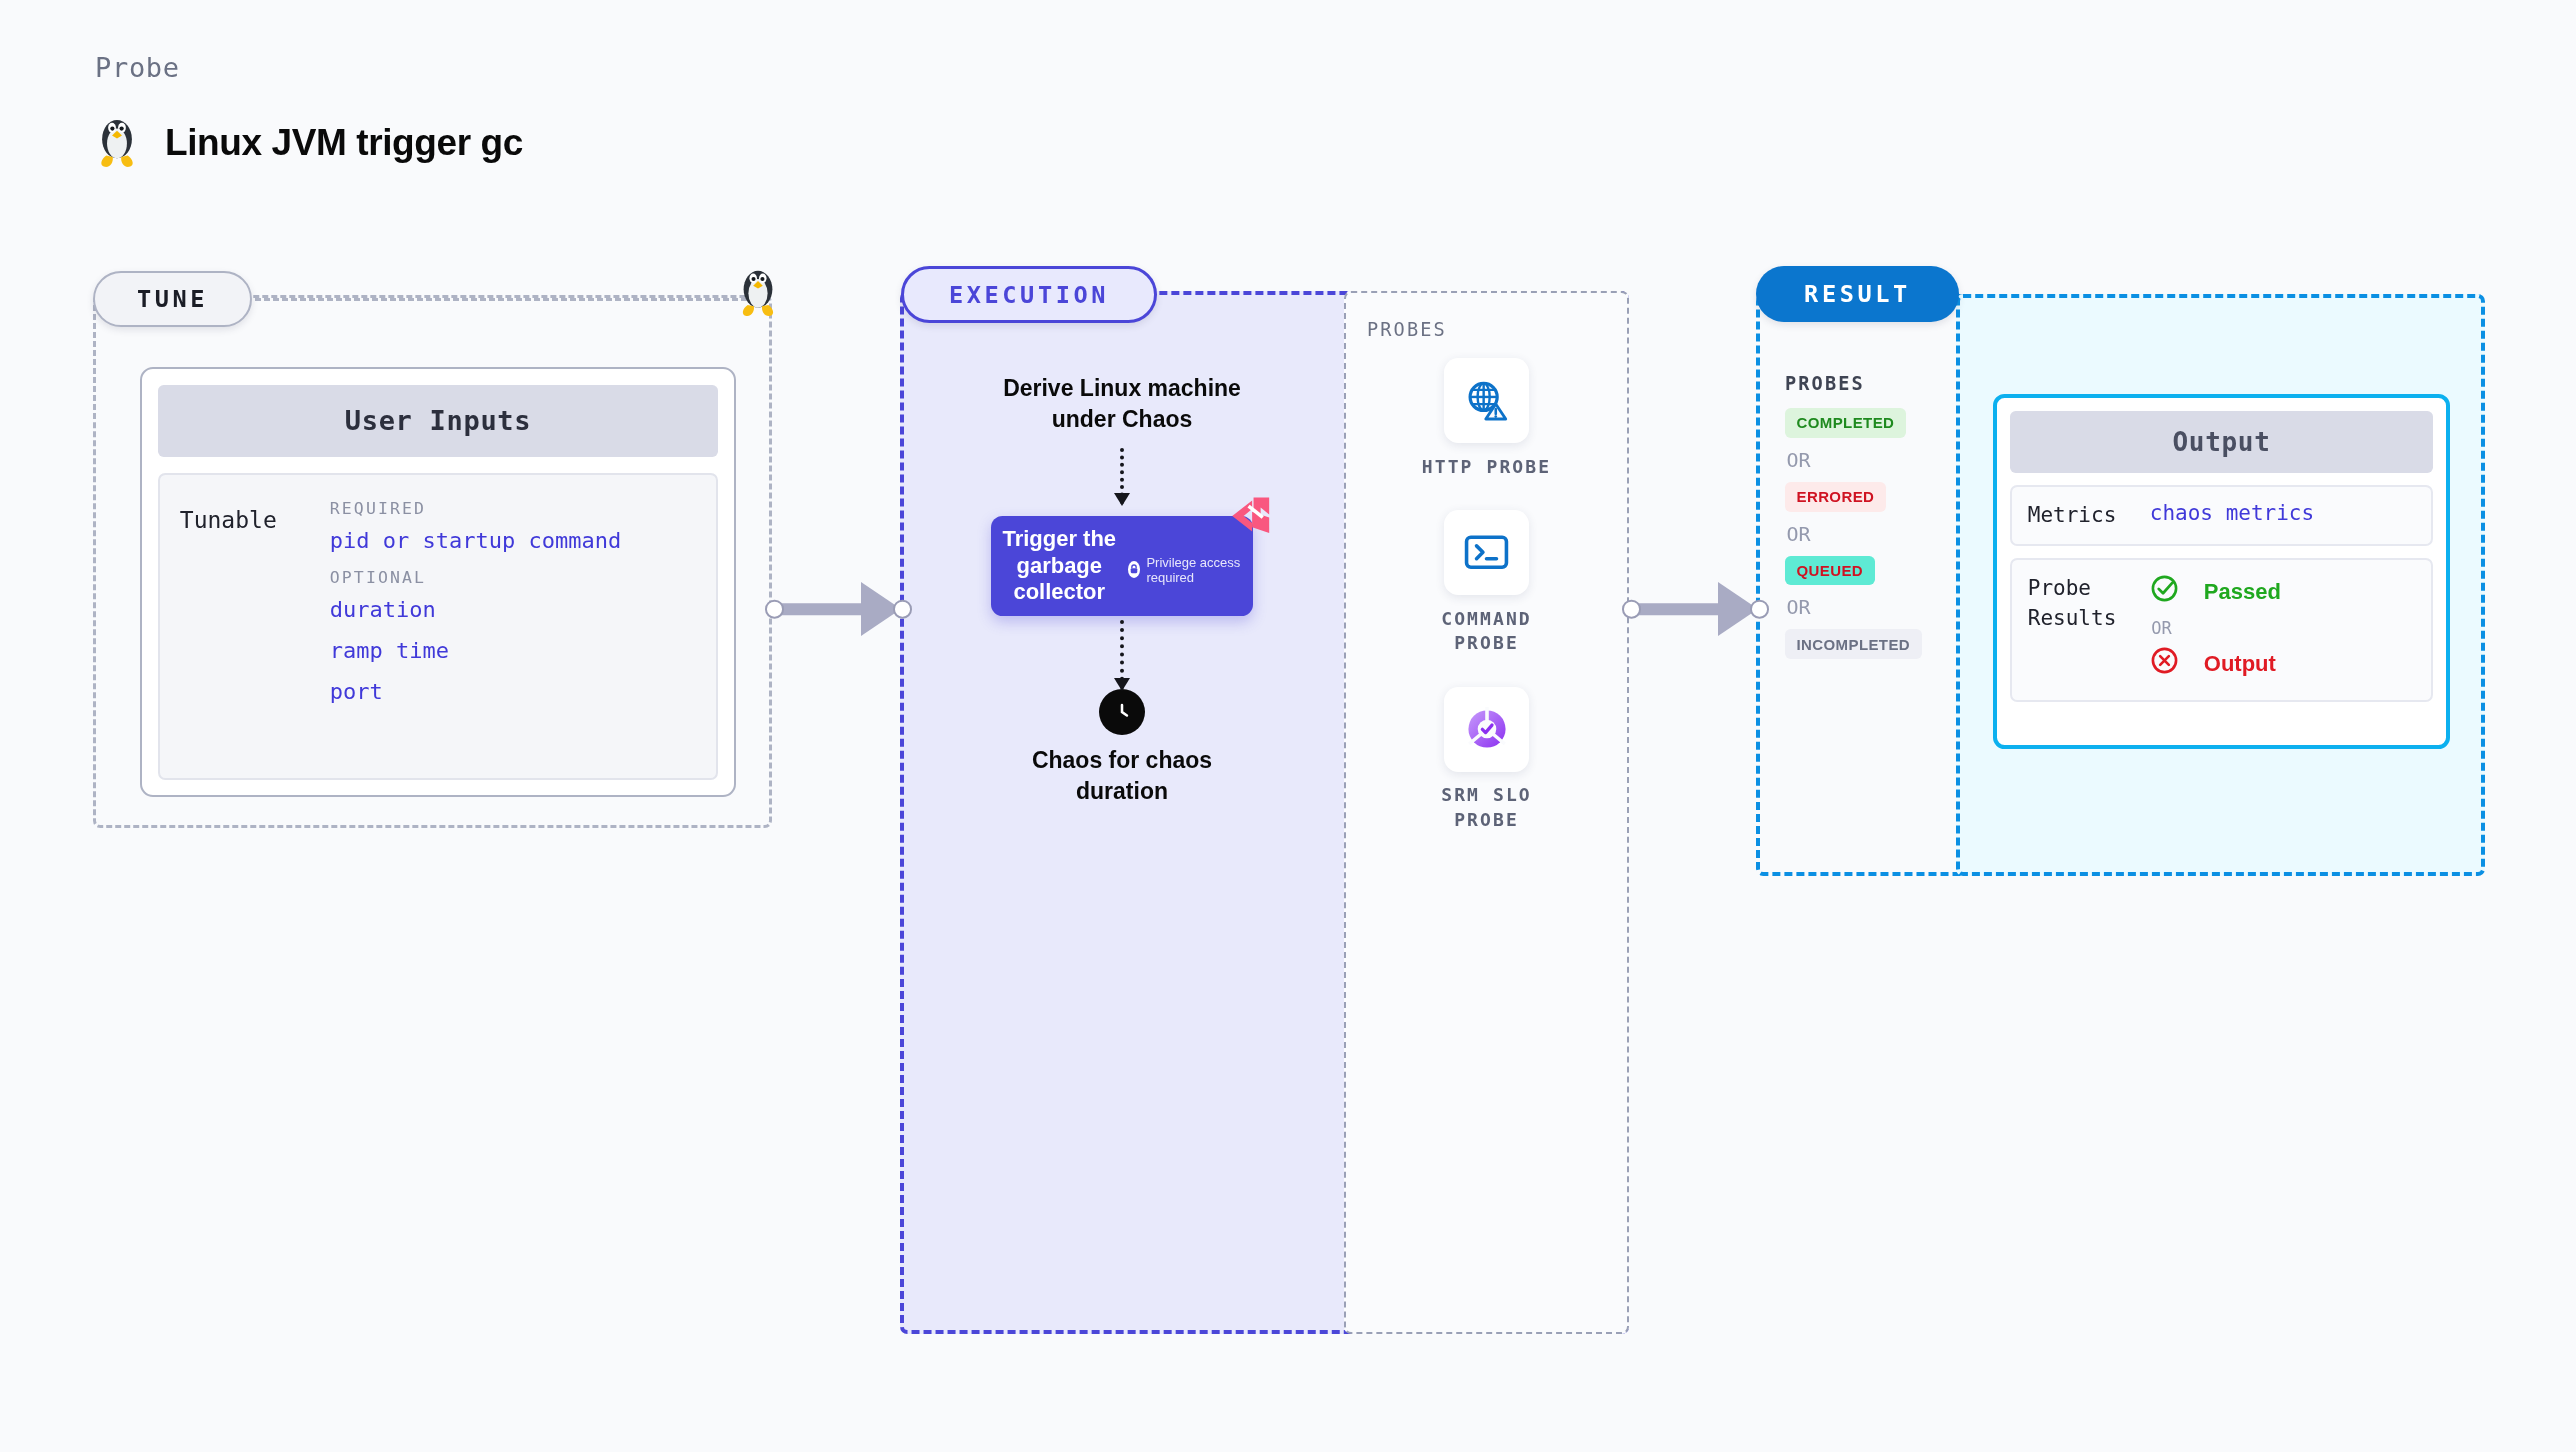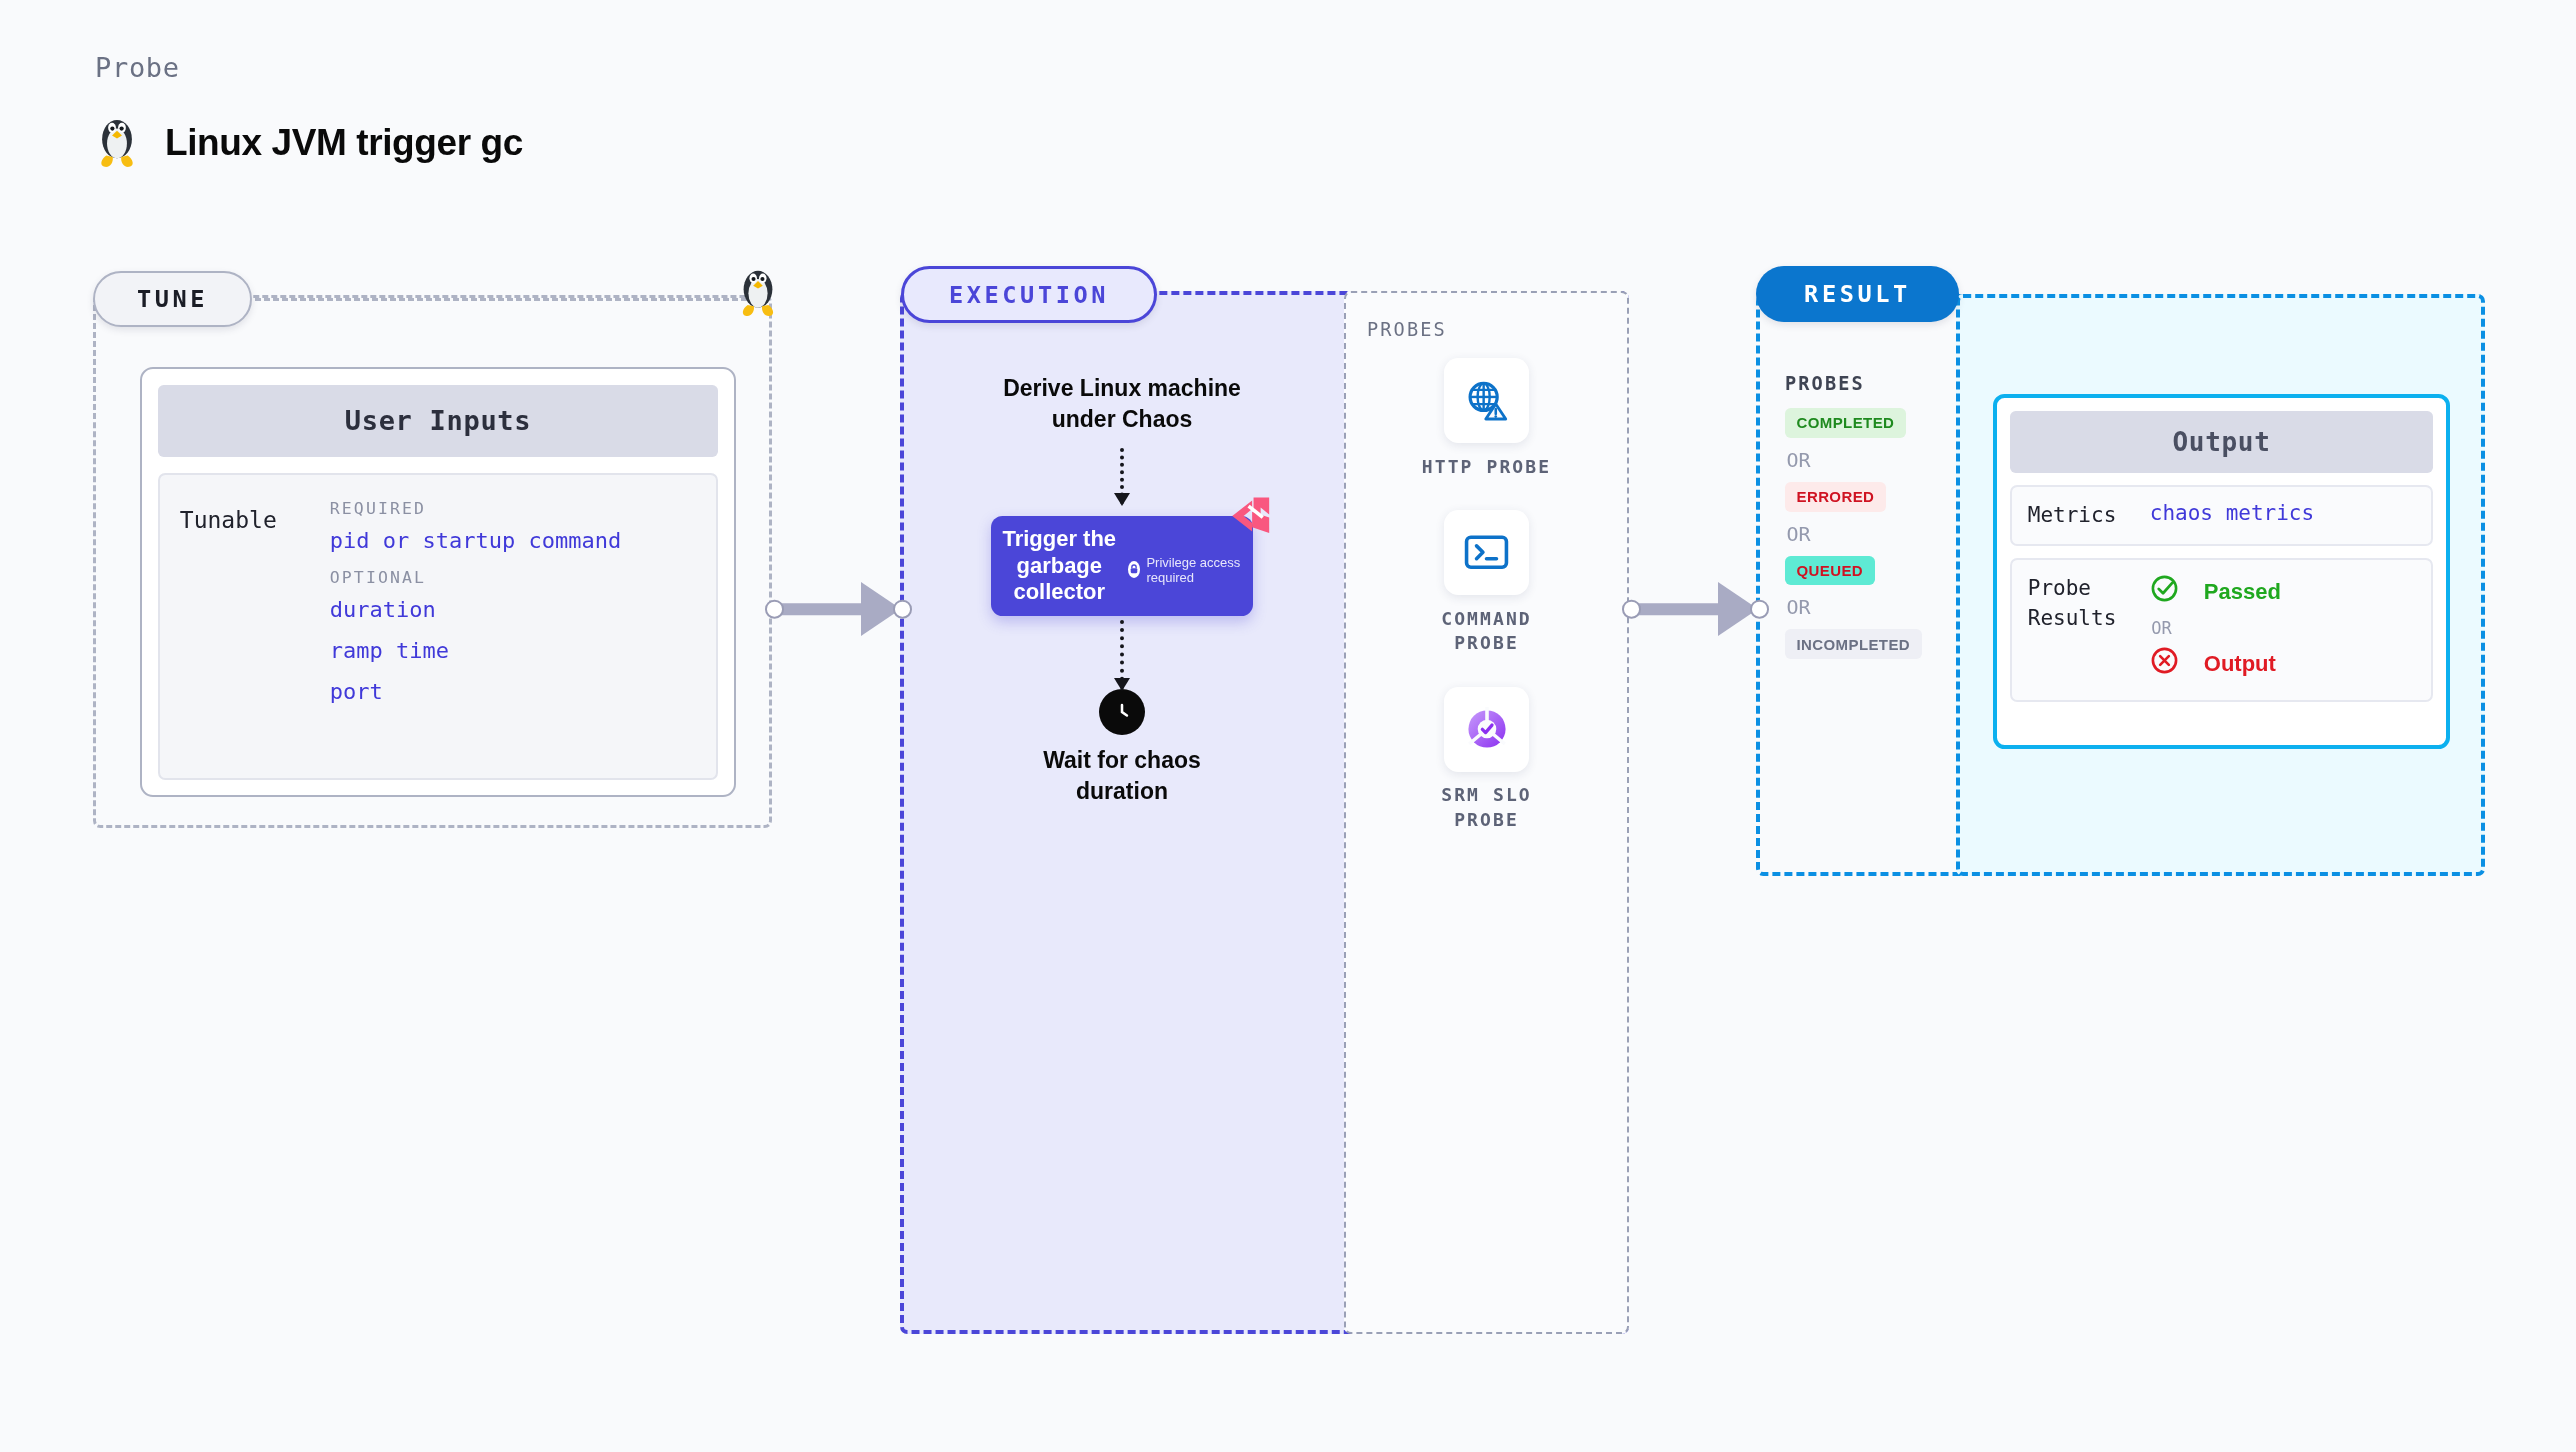--- a/index.html
+++ b/index.html
@@ -361,21 +361,21 @@
       <div class="line"></div>
       <div class="head"></div>
     </div>
 
     <div class="clock-icon">
       <svg width="24" height="24" viewBox="0 0 34 34">
         <path d="M17 7 V17 L24 22" stroke="#ffffff" stroke-width="3.6" fill="none" stroke-linecap="round"></path>
       </svg>
     </div>
     <div class="exec-step-text" style="margin-top:10px;">
-      <div>Wait for chaos</div>
+      <div>Chaos for chaos</div>
       <div>duration</div>
     </div>
   </div>
 
   <div class="probes-title">PROBES</div>
   <div class="probe-col">
 
     <div class="probe-item">
       <div class="probe-tile">
         <svg width="47" height="47" viewBox="0 0 66 66">

